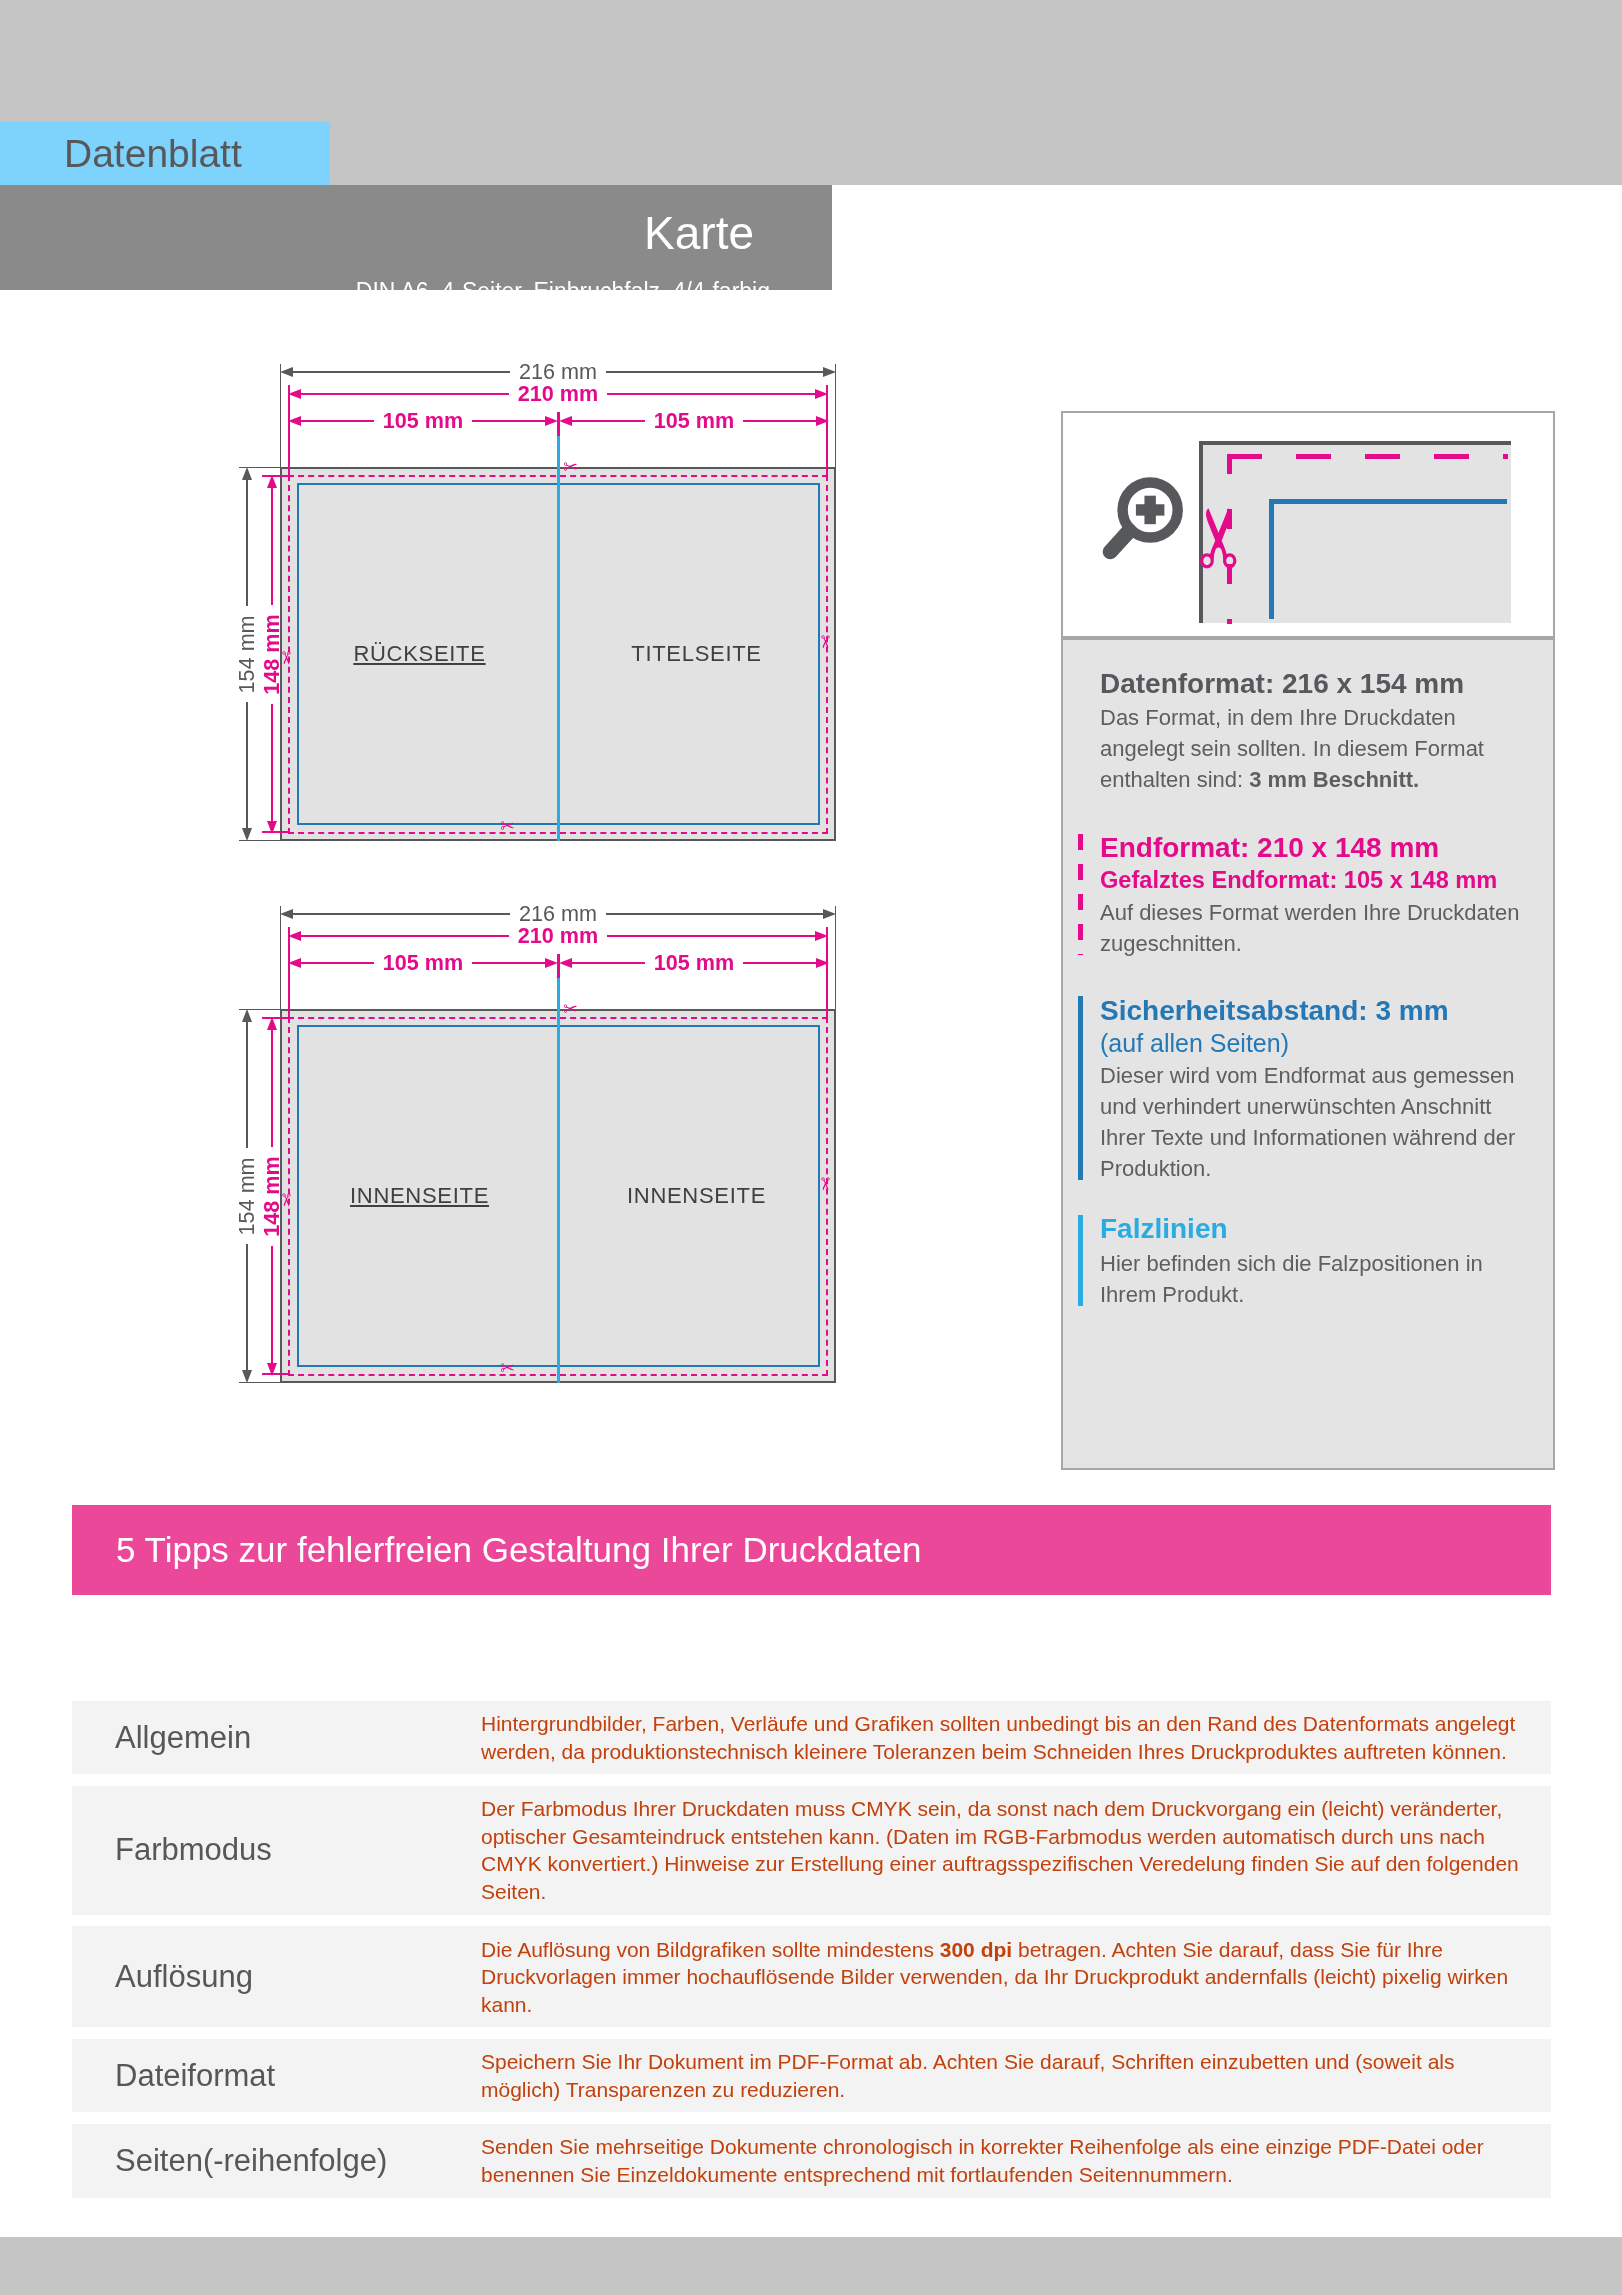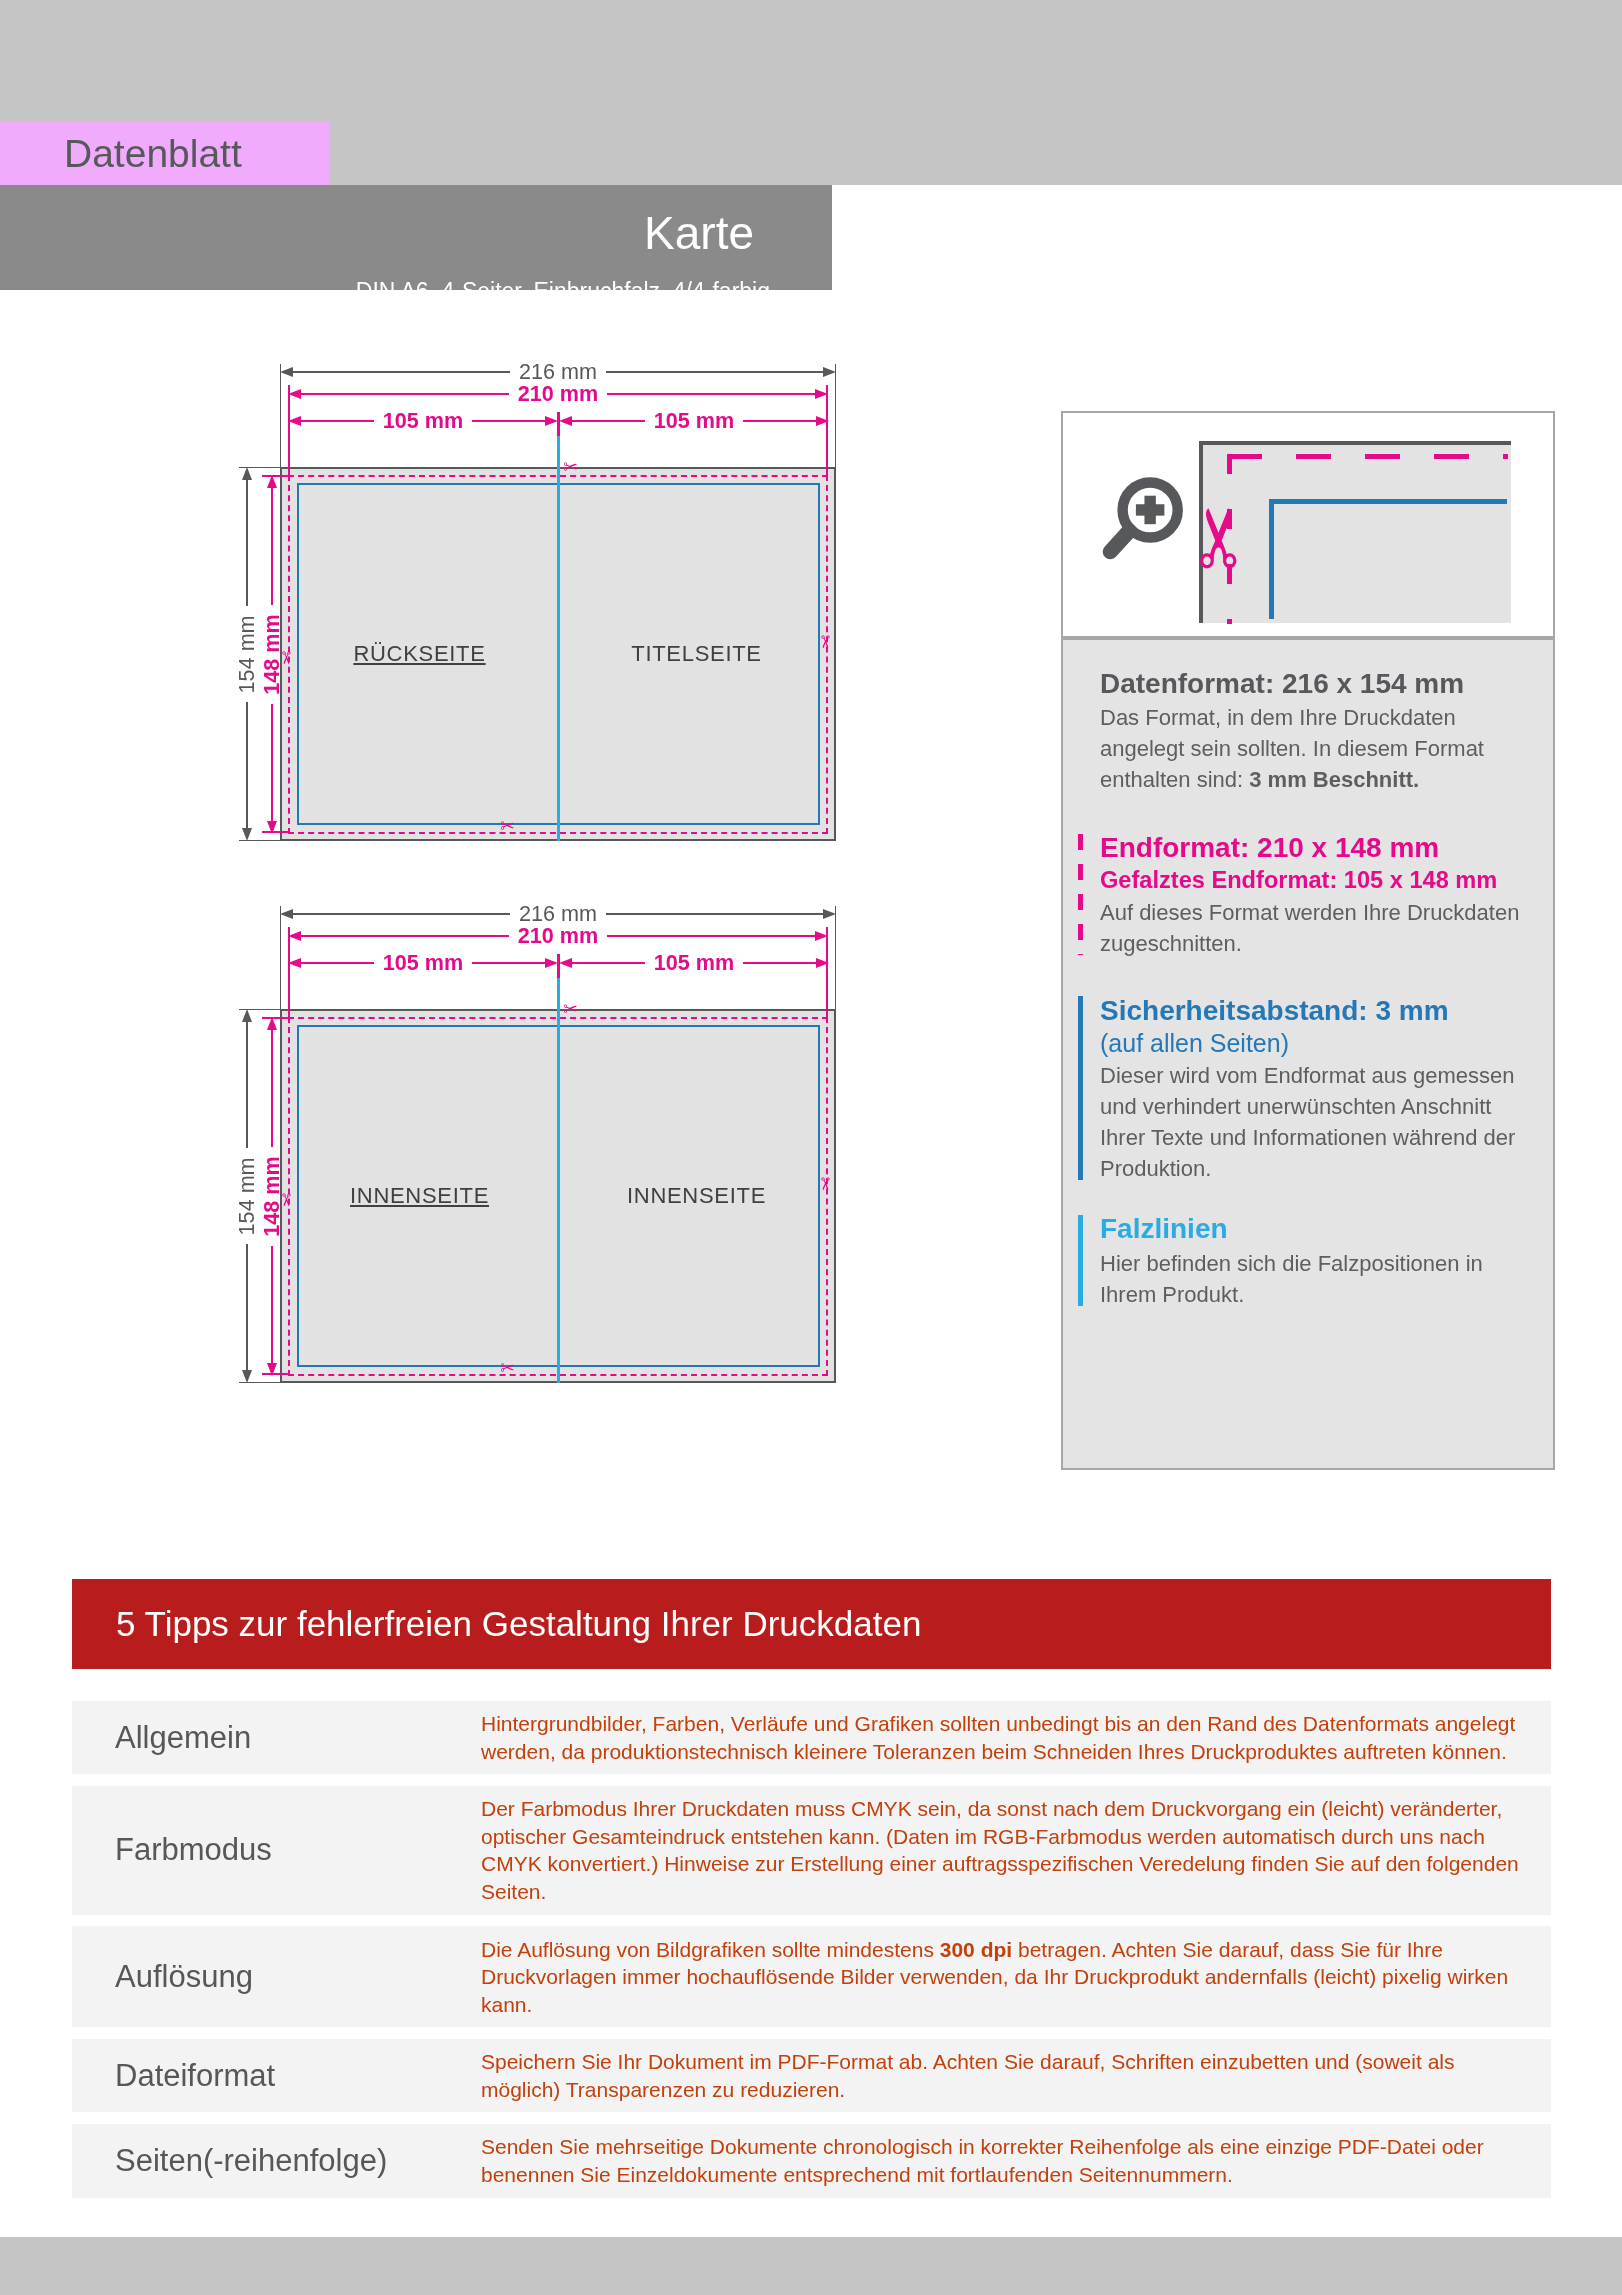--- a/index.html
+++ b/index.html
@@ -2,21 +2,21 @@
 <html style="font-size:10.5px"><head>
 <meta charset="utf-8">
 <style>
   html,body{margin:0;padding:0;background:#fff;}
   #page{position:relative;width:1623px;height:2295px;background:#ffffff;overflow:hidden;
         font-family:"Liberation Sans",sans-serif;color:#57585b;}
   .abs{position:absolute;}
 
   
   .top-bg{left:0;top:0;width:1623px;height:185px;background:#c5c5c5;}
-  .datenblatt-box{left:0;top:122px;width:330px;height:63px;background:#f0abfc;}
+  .datenblatt-box{left:0;top:122px;width:330px;height:63px;background:#7dd3fc;}
   .datenblatt-box span{display:block;padding-left:64px;line-height:63px;font-size:39px;color:#57585b;}
   .title-band{left:0;top:185px;width:832px;height:105px;background:#8a8a8a;color:#fff;}
   .title-band .inner{padding:5.2px 62px 0 0;text-align:right;}
   .product-title{font-size:46px;line-height:54px;font-weight:normal;margin:16px;}
   .product-subtitle{font-size:23px;line-height:31px;margin:0;text-decoration:underline;}
 
   
   .diagram{left:236px;width:602px;height:510px;}
   #diagram-top{top:353px;} #diagram-bottom{top:895px;}
   .dgbox{left:44px;top:114px;width:556px;height:374px;background:#e2e2e2;border:2px solid #57585b;box-sizing:border-box;}
@@ -80,21 +80,21 @@
   .lh1{font-size:28px;font-weight:bold;line-height:35px;color:#57585b;margin:0;}
   .lh1-mag{color:#e40a8a;} .lh1-blue{color:#2478b5;} .lh1-cyan{color:#2aabe2;}
   .lsub-mag{font-size:23.6px;font-weight:bold;line-height:30px;color:#e40a8a;}
   .lsub-blue{font-size:25px;line-height:31px;color:#2478b5;}
   .lbody{font-size:22px;line-height:31px;color:#5d5e60;margin:0;}
   .mt1{margin-top:1.3px;} .gap-p{margin-top:29px;}
   .sec-end{margin-top:35px;} .sec-sich{margin-top:34px;} .sec-falz{margin-top:27.5px;}
   .b{font-weight:bold;}
 
   
-  .tips-band{left:72px;top:1579px;width:1479px;height:90px;background:#b91c1c;}
+  .tips-band{left:72px;top:1505px;width:1479px;height:90px;background:#ec4899;}
   .tips-band span{display:block;padding-left:44px;line-height:90px;font-size:35px;color:#ffffff;}
   .tips-rows{left:72px;top:1701px;width:1479px;}
   .trow{background:#f3f3f3;display:flex;align-items:center;padding:9.2px 26px 9.2px 43px;margin-bottom:11.8px;box-sizing:border-box;}
   .tlabel{width:366px;flex:none;font-size:31px;color:#565759;}
   .ttext{flex:1;font-size:21px;line-height:27.5px;color:#c2410c;}
 
   .footer{left:0;top:2237px;width:1623px;height:59px;background:#c5c5c5;}
 </style>
 </head>
 <body>

